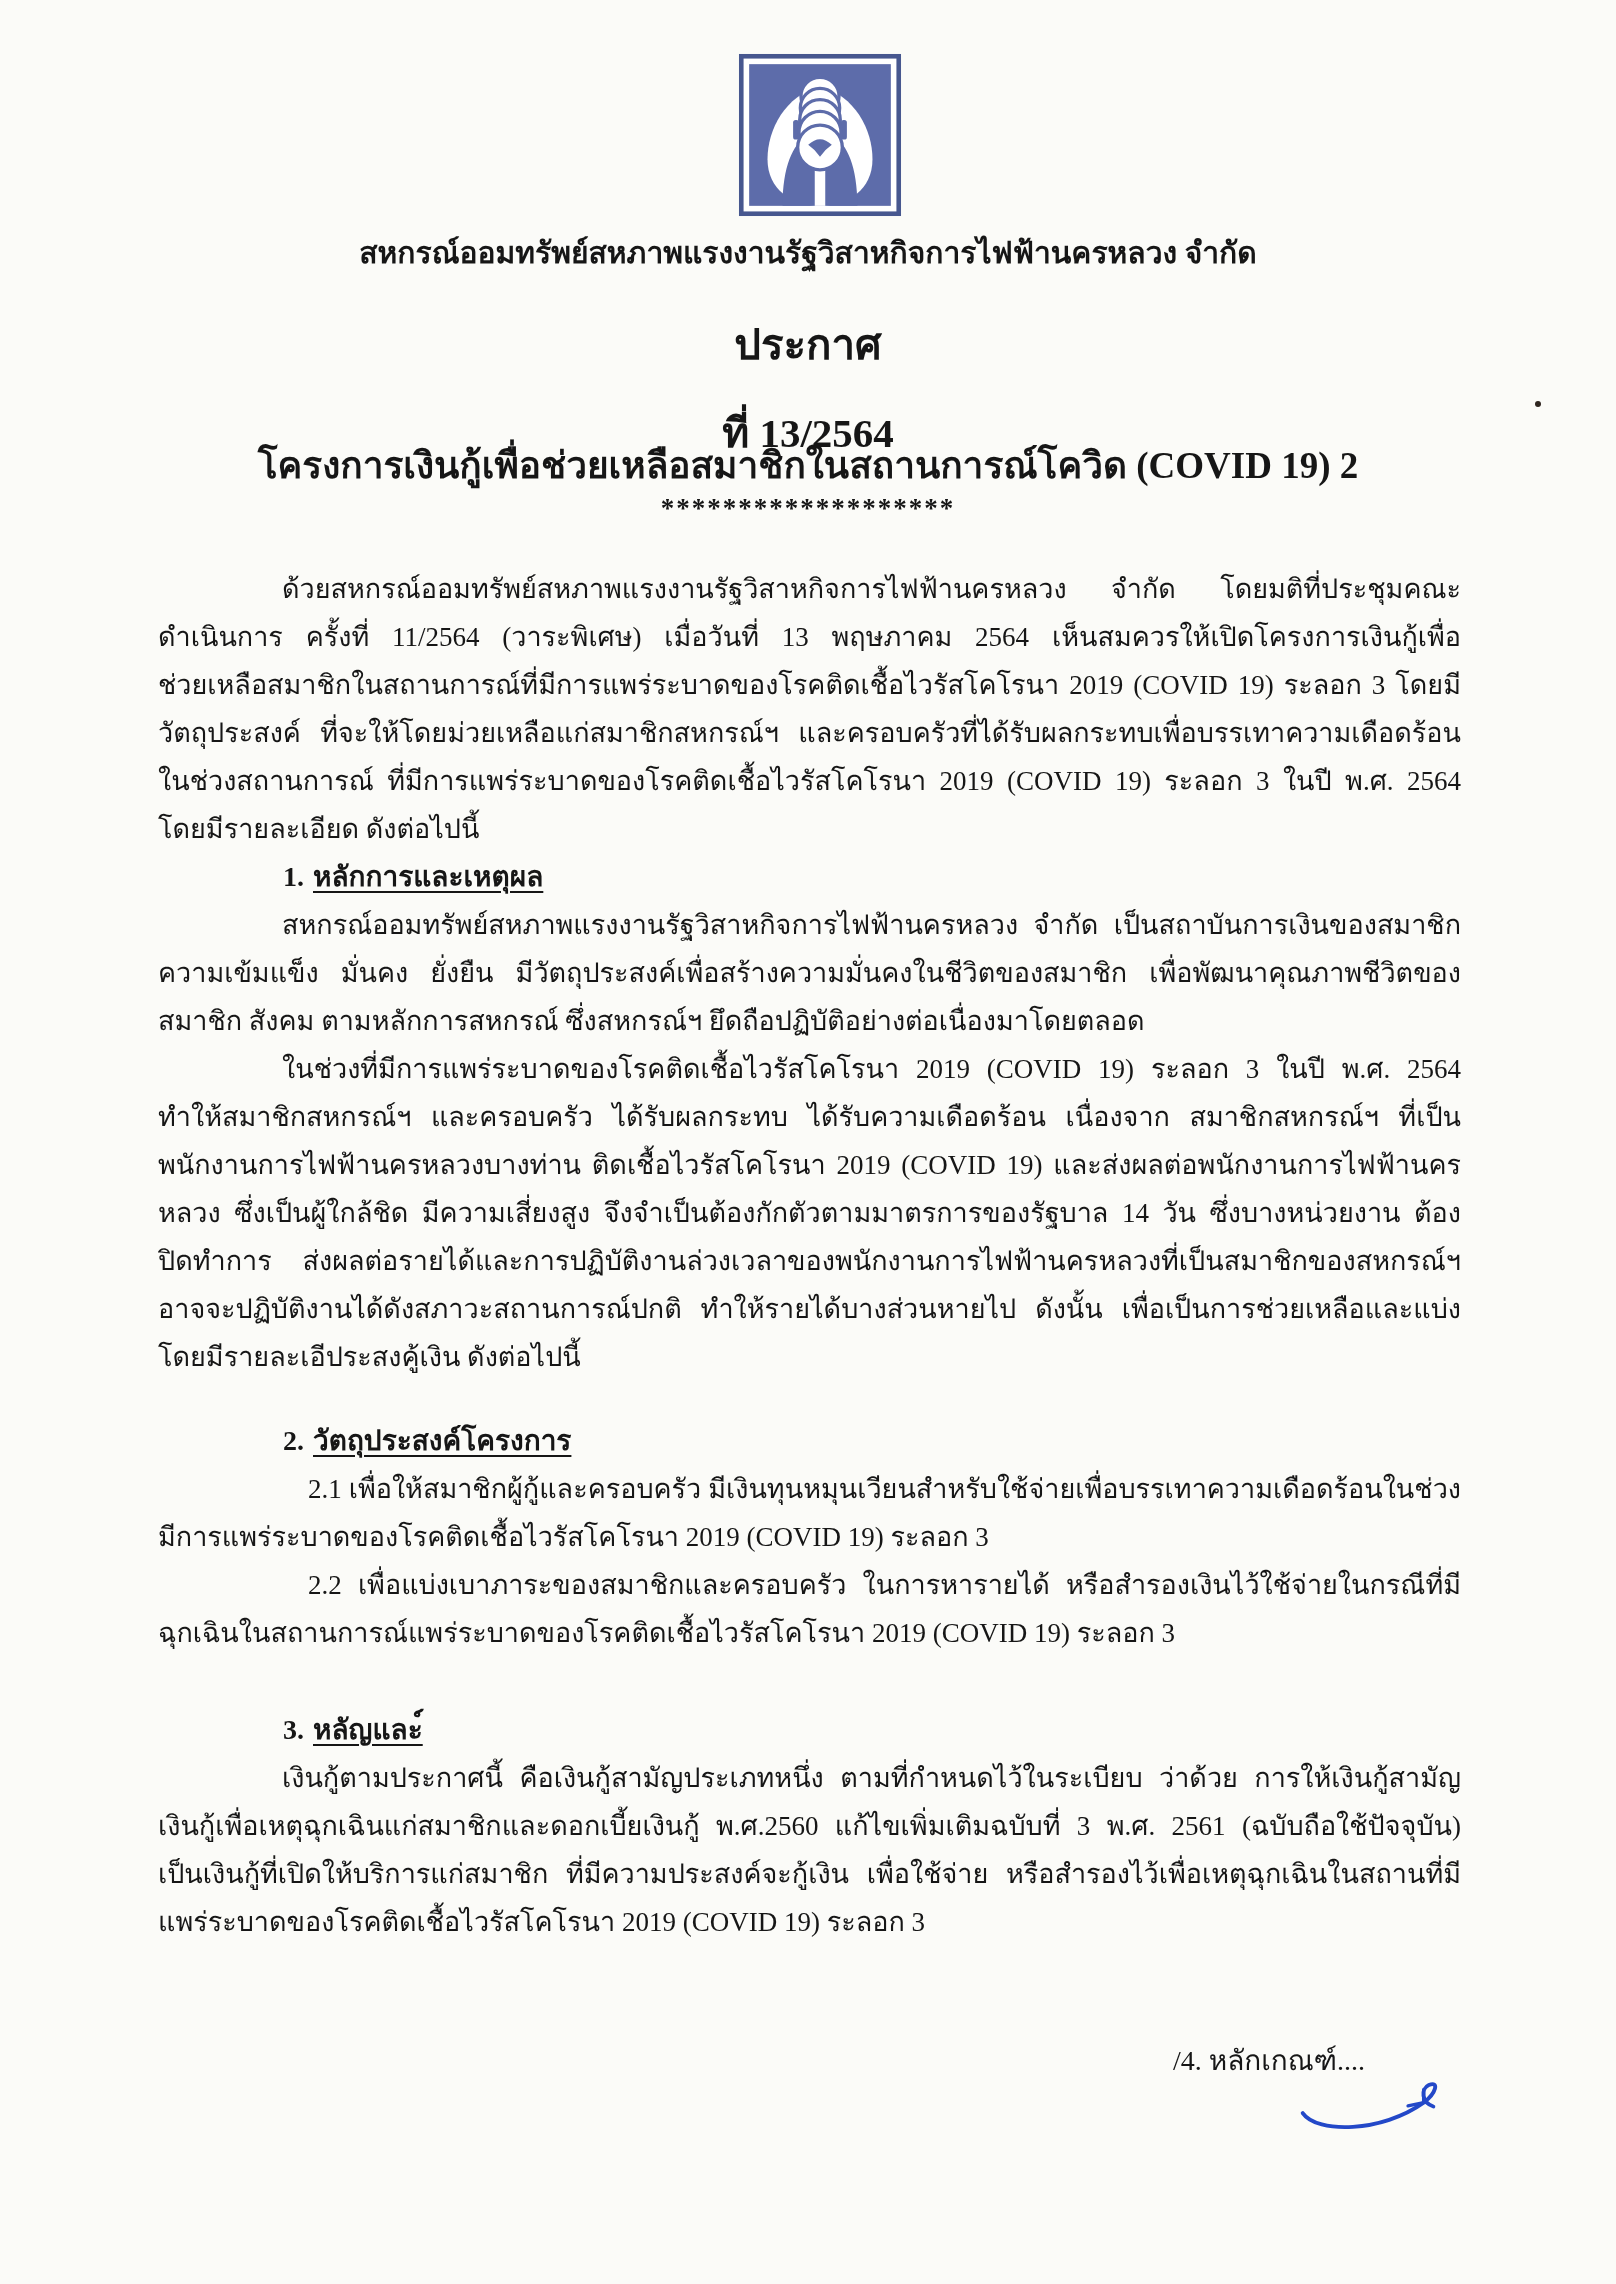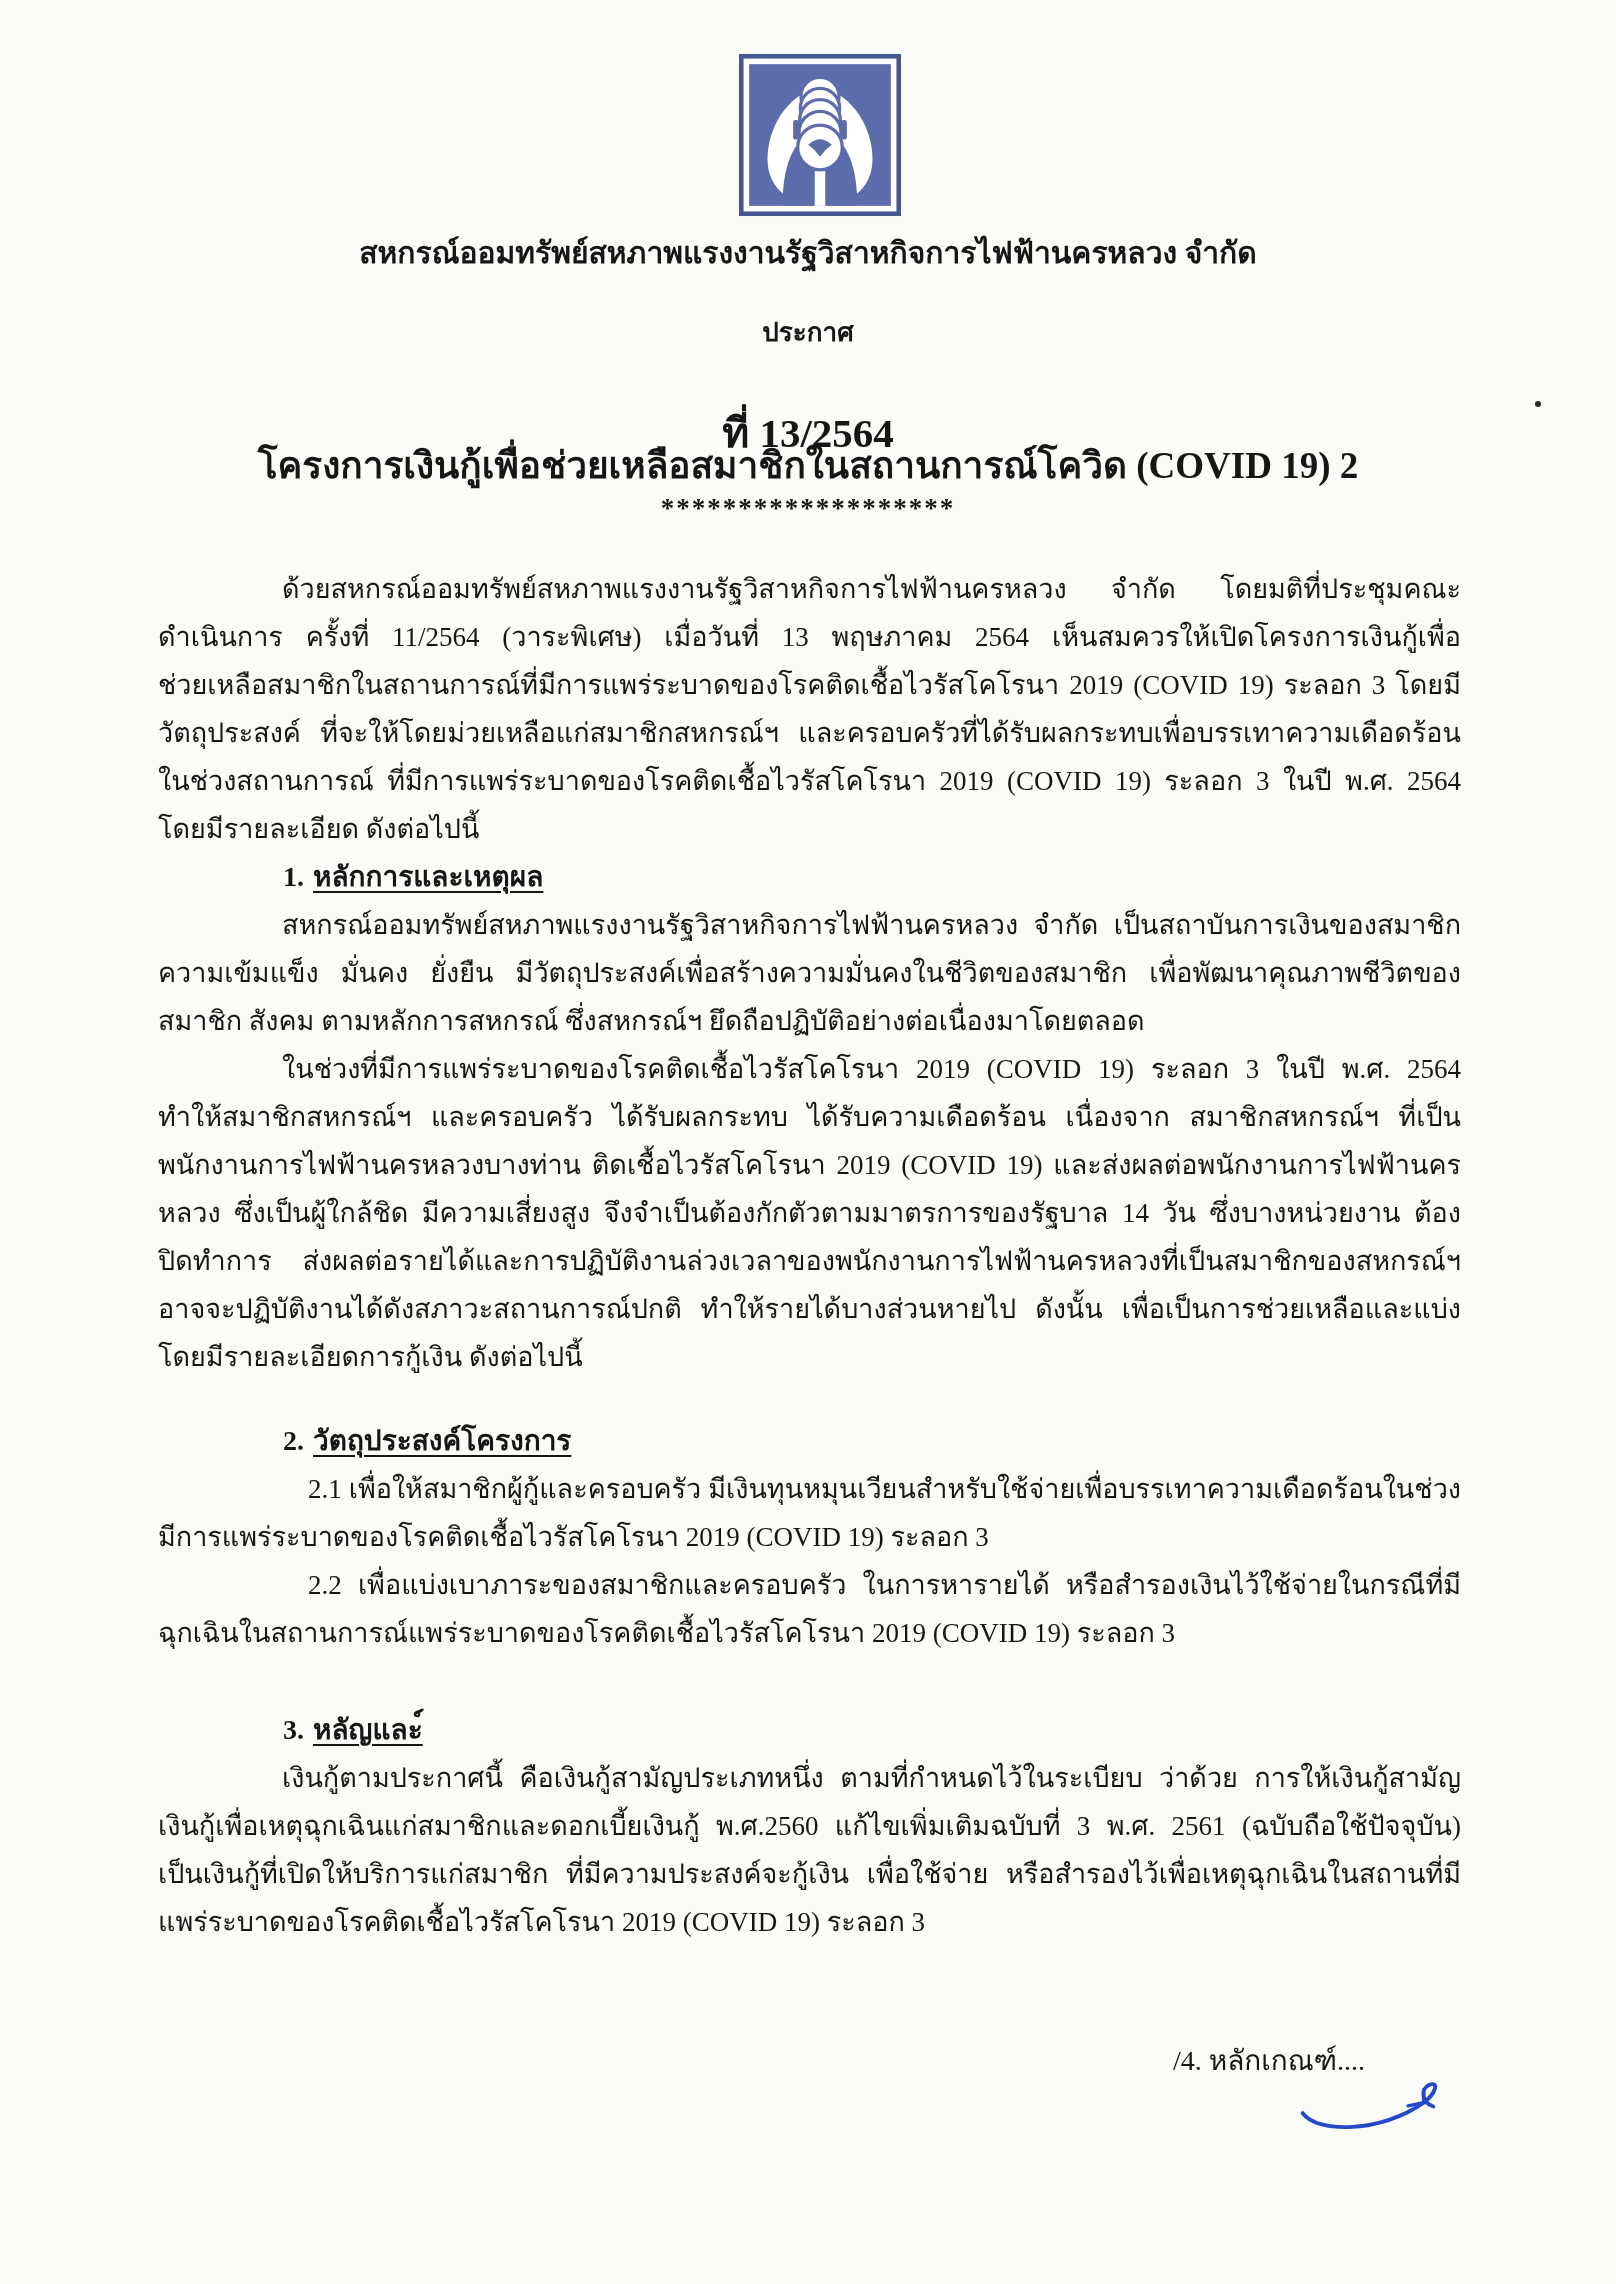--- a/index.html
+++ b/index.html
@@ -7,21 +7,21 @@
     width:1616px; height:2284px;
     background:#fbfbf8;
     font-family:"Liberation Serif","DejaVu Serif",serif;
     color:#161616;
     position:relative;
     overflow:hidden;
   }
   .center-line { position:absolute; left:0; width:1616px; text-align:center; white-space:nowrap; }
   .logo-wrap { position:absolute; left:738px; top:53px; width:164px; height:164px; }
   .org      { top:229px; font-size:30px; font-weight:700; }
-  .doc-type { top:311px; font-size:26px; font-weight:700; }
+  .doc-type { top:311px; font-size:42px; font-weight:700; }
   .doc-no   { top:400px; font-size:41px; font-weight:700; }
   .doc-title{ top:435px; font-size:37px; font-weight:700; }
   .stars    { top:493px; font-size:27px; font-weight:700; letter-spacing:2px; }
 
   .content { position:absolute; left:158px; top:565px; width:1303px; }
   .line {
     font-size:27px; line-height:48px; height:48px;
     overflow:hidden; text-align:justify;
   }
   .jl  { text-align-last: justify; }
@@ -104,21 +104,21 @@
     <div class="line jl">ความเข้มแข็ง มั่นคง ยั่งยืน มีวัตถุประสงค์เพื่อสร้างความมั่นคงในชีวิตของสมาชิก เพื่อพัฒนาคุณภาพชีวิตของ</div>
     <div class="line">สมาชิก สังคม ตามหลักการสหกรณ์ ซึ่งสหกรณ์ฯ ยึดถือปฏิบัติอย่างต่อเนื่องมาโดยตลอด</div>
   </div>
   <div>
     <div class="line jl ind">ในช่วงที่มีการแพร่ระบาดของโรคติดเชื้อไวรัสโคโรนา 2019 (COVID 19) ระลอก 3 ในปี พ.ศ. 2564</div>
     <div class="line jl">ทำให้สมาชิกสหกรณ์ฯ และครอบครัว ได้รับผลกระทบ ได้รับความเดือดร้อน เนื่องจาก สมาชิกสหกรณ์ฯ ที่เป็น</div>
     <div class="line jl">พนักงานการไฟฟ้านครหลวงบางท่าน ติดเชื้อไวรัสโคโรนา 2019 (COVID 19) และส่งผลต่อพนักงานการไฟฟ้านคร</div>
     <div class="line jl">หลวง ซึ่งเป็นผู้ใกล้ชิด มีความเสี่ยงสูง จึงจำเป็นต้องกักตัวตามมาตรการของรัฐบาล 14 วัน ซึ่งบางหน่วยงาน ต้อง</div>
     <div class="line jl">ปิดทำการ ส่งผลต่อรายได้และการปฏิบัติงานล่วงเวลาของพนักงานการไฟฟ้านครหลวงที่เป็นสมาชิกของสหกรณ์ฯ ไม่</div>
     <div class="line jl">อาจจะปฏิบัติงานได้ดังสภาวะสถานการณ์ปกติ ทำให้รายได้บางส่วนหายไป ดังนั้น เพื่อเป็นการช่วยเหลือและแบ่งเบา</div>
-    <div class="line">โดยมีรายละเอียดการกู้เงิน ดังต่อไปนี้</div>
+    <div class="line">โดยมีรายละเอีประสงคู้เงิน ดังต่อไปนี้</div>
   </div>
 
   <div class="heading mt-s2">
     <span class="hno">2.</span><span class="hu">วัตถุประสงค์โครงการ</span>
   </div>
   <div>
     <div class="line jl ind2">2.1 เพื่อให้สมาชิกผู้กู้และครอบครัว มีเงินทุนหมุนเวียนสำหรับใช้จ่ายเพื่อบรรเทาความเดือดร้อนในช่วงที่</div>
     <div class="line">มีการแพร่ระบาดของโรคติดเชื้อไวรัสโคโรนา 2019 (COVID 19) ระลอก 3</div>
   </div>
   <div>

